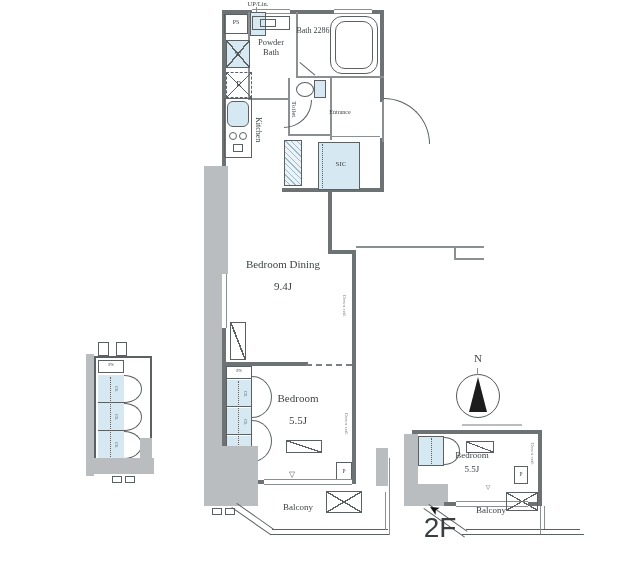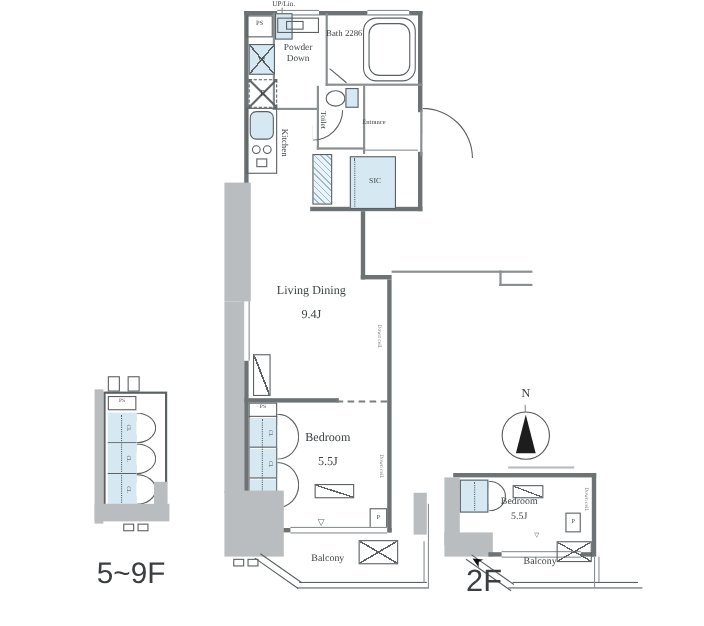--- a/index.html
+++ b/index.html
@@ -53,21 +53,21 @@
 
   <div class="b" style="left:224px;top:14px;width:24px;height:20px"></div>
   <div class="lbl" style="left:224px;top:19px;width:24px;font-size:6px">PS</div>
   <div class="b blue xbox" style="left:226px;top:40px;width:24px;height:28px"></div>
   <div class="lbl" style="left:226px;top:50px;width:24px;font-size:7px">W</div>
   <div class="b xbox" style="left:226px;top:72px;width:26px;height:26px;border-style:dashed"></div>
   <div class="lbl" style="left:226px;top:80px;width:26px;font-size:8px">R</div>
 
   <div class="b" style="left:252px;top:16px;width:38px;height:14px"></div>
   <div class="b" style="left:260px;top:19px;width:16px;height:8px"></div>
-  <div class="lbl" style="left:250px;top:38px;width:42px;font-size:8.5px">Powder Down</div>
+  <div class="lbl" style="left:250px;top:38px;width:42px;font-size:8.5px">Powder Bath</div>
 
   <div class="b" style="left:330px;top:16px;width:48px;height:58px;border-radius:12px;border-width:1.5px"></div>
   <div class="b" style="left:335px;top:21px;width:38px;height:48px;border-radius:10px"></div>
   <div class="lbl" style="left:296px;top:26px;width:34px;font-size:8px">Bath 2286</div>
   <div class="dline" style="left:300px;top:62px;width:20px;transform:rotate(40deg)"></div>
 
   <div class="b" style="left:296px;top:82px;width:18px;height:15px;border-radius:50%"></div>
   <div class="b blue" style="left:314px;top:80px;width:12px;height:18px"></div>
   <div class="lbl v" style="left:290px;top:88px;height:42px;font-size:7px">Toilet</div>
 
@@ -86,21 +86,21 @@
   <div class="b hatch" style="left:284px;top:140px;width:18px;height:46px"></div>
   <div class="abs" style="left:284px;top:100px;width:28px;height:28px;border-right:1px solid #5b6063;border-bottom:1px solid #5b6063;border-radius:0 0 100% 0"></div>
   <div class="thin" style="left:382px;top:100px;width:2px;height:42px"></div>
   <div class="abs" style="left:384px;top:98px;width:46px;height:46px;border-top:1px solid #5b6063;border-right:1px solid #5b6063;border-radius:0 100% 0 0"></div>
 
   <div class="wall" style="left:222px;top:192px;width:4px;height:292px"></div>
   <div class="winV" style="left:220px;top:206px;width:7px;height:122px"></div>
   <div class="wall" style="left:328px;top:192px;width:4px;height:62px"></div>
   <div class="wall" style="left:328px;top:250px;width:28px;height:4px"></div>
   <div class="wall" style="left:352px;top:254px;width:4px;height:230px"></div>
-  <div class="lbl" style="left:233px;top:258px;width:100px;font-size:11px">Living Dining</div>
+  <div class="lbl" style="left:233px;top:258px;width:100px;font-size:11px">Bedroom Dining</div>
   <div class="lbl" style="left:233px;top:280px;width:100px;font-size:11px">9.4J</div>
   <div class="lbl v" style="left:341px;top:284px;height:44px;font-size:5px;color:#7a7f82">Down ceil.</div>
   <div class="b diag" style="left:230px;top:322px;width:16px;height:38px"></div>
   <div class="wall" style="left:222px;top:362px;width:86px;height:4px"></div>
   <div class="dash" style="left:306px;top:364px;width:46px"></div>
 
   <div class="b" style="left:226px;top:366px;width:26px;height:98px"></div>
   <div class="abs" style="left:226px;top:366px;width:26px;height:13px;border-bottom:1px solid #5b6063"></div>
   <div class="lbl" style="left:226px;top:368px;width:26px;font-size:5px">PS</div>
   <div class="abs blue" style="left:227px;top:380px;width:24px;height:27px;border-bottom:1px solid #5b6063"></div>
@@ -155,21 +155,20 @@
   <div class="lbl v" style="left:113px;top:408px;height:18px;font-size:5px">Cl.</div>
   <div class="lbl v" style="left:113px;top:436px;height:18px;font-size:5px">Cl.</div>
   <div class="arcR" style="left:124px;top:375px;width:18px;height:28px"></div>
   <div class="arcR" style="left:124px;top:403px;width:18px;height:28px"></div>
   <div class="arcR" style="left:124px;top:431px;width:18px;height:28px"></div>
   <div class="gray" style="left:86px;top:354px;width:8px;height:122px"></div>
   <div class="gray" style="left:86px;top:458px;width:68px;height:16px"></div>
   <div class="gray" style="left:140px;top:438px;width:12px;height:22px"></div>
   <div class="b" style="left:112px;top:476px;width:10px;height:7px"></div>
   <div class="b" style="left:125px;top:476px;width:10px;height:7px"></div>
-  <div class="lbl sans" style="left:88px;top:506px;width:90px;font-size:27px;text-align:left">5~9F</div>
 
   <div class="thin" style="left:462px;top:424px;width:60px;height:2px;background:#b9bdbf"></div>
   <div class="wall" style="left:412px;top:430px;width:130px;height:4px"></div>
   <div class="wall" style="left:538px;top:430px;width:4px;height:76px"></div>
   <div class="gray" style="left:404px;top:434px;width:14px;height:62px"></div>
   <div class="gray" style="left:404px;top:484px;width:44px;height:22px"></div>
   <div class="b blue" style="left:418px;top:436px;width:26px;height:30px"></div>
   <div class="abs" style="left:431px;top:438px;width:1px;height:26px;border-left:1px dotted #5b6063"></div>
   <div class="arcR" style="left:444px;top:437px;width:16px;height:28px"></div>
   <div class="b diag" style="left:466px;top:441px;width:28px;height:12px"></div>

